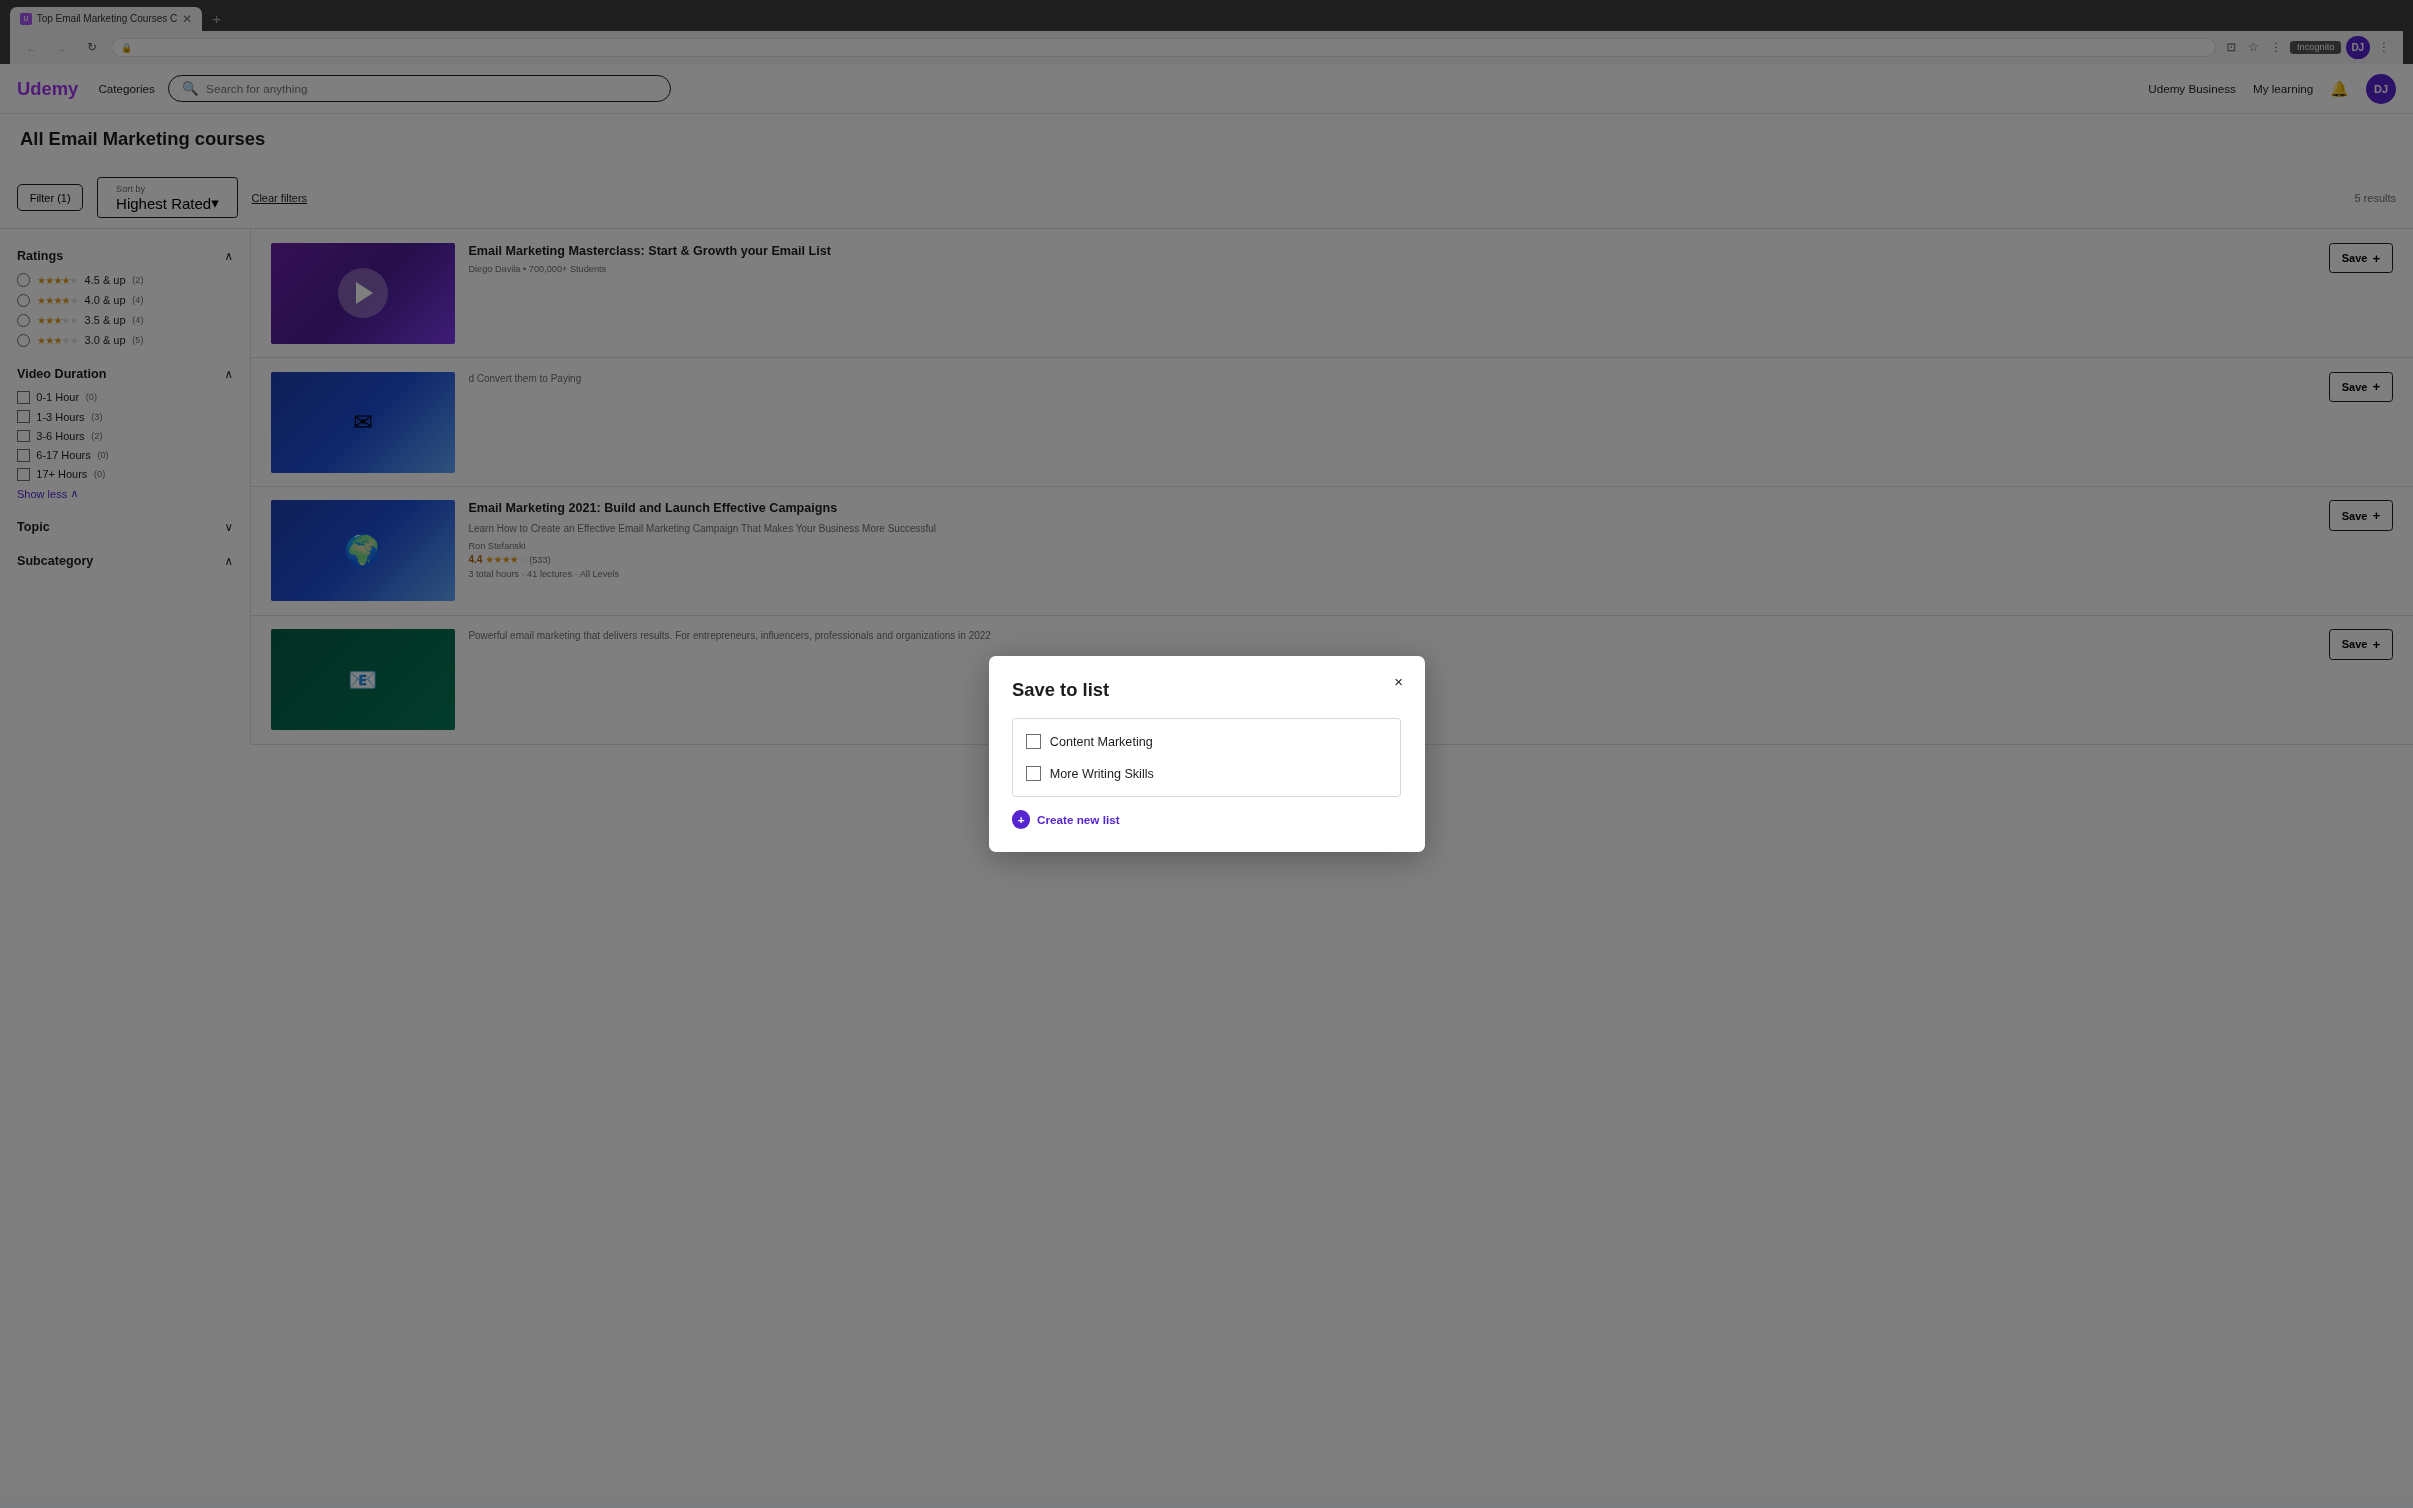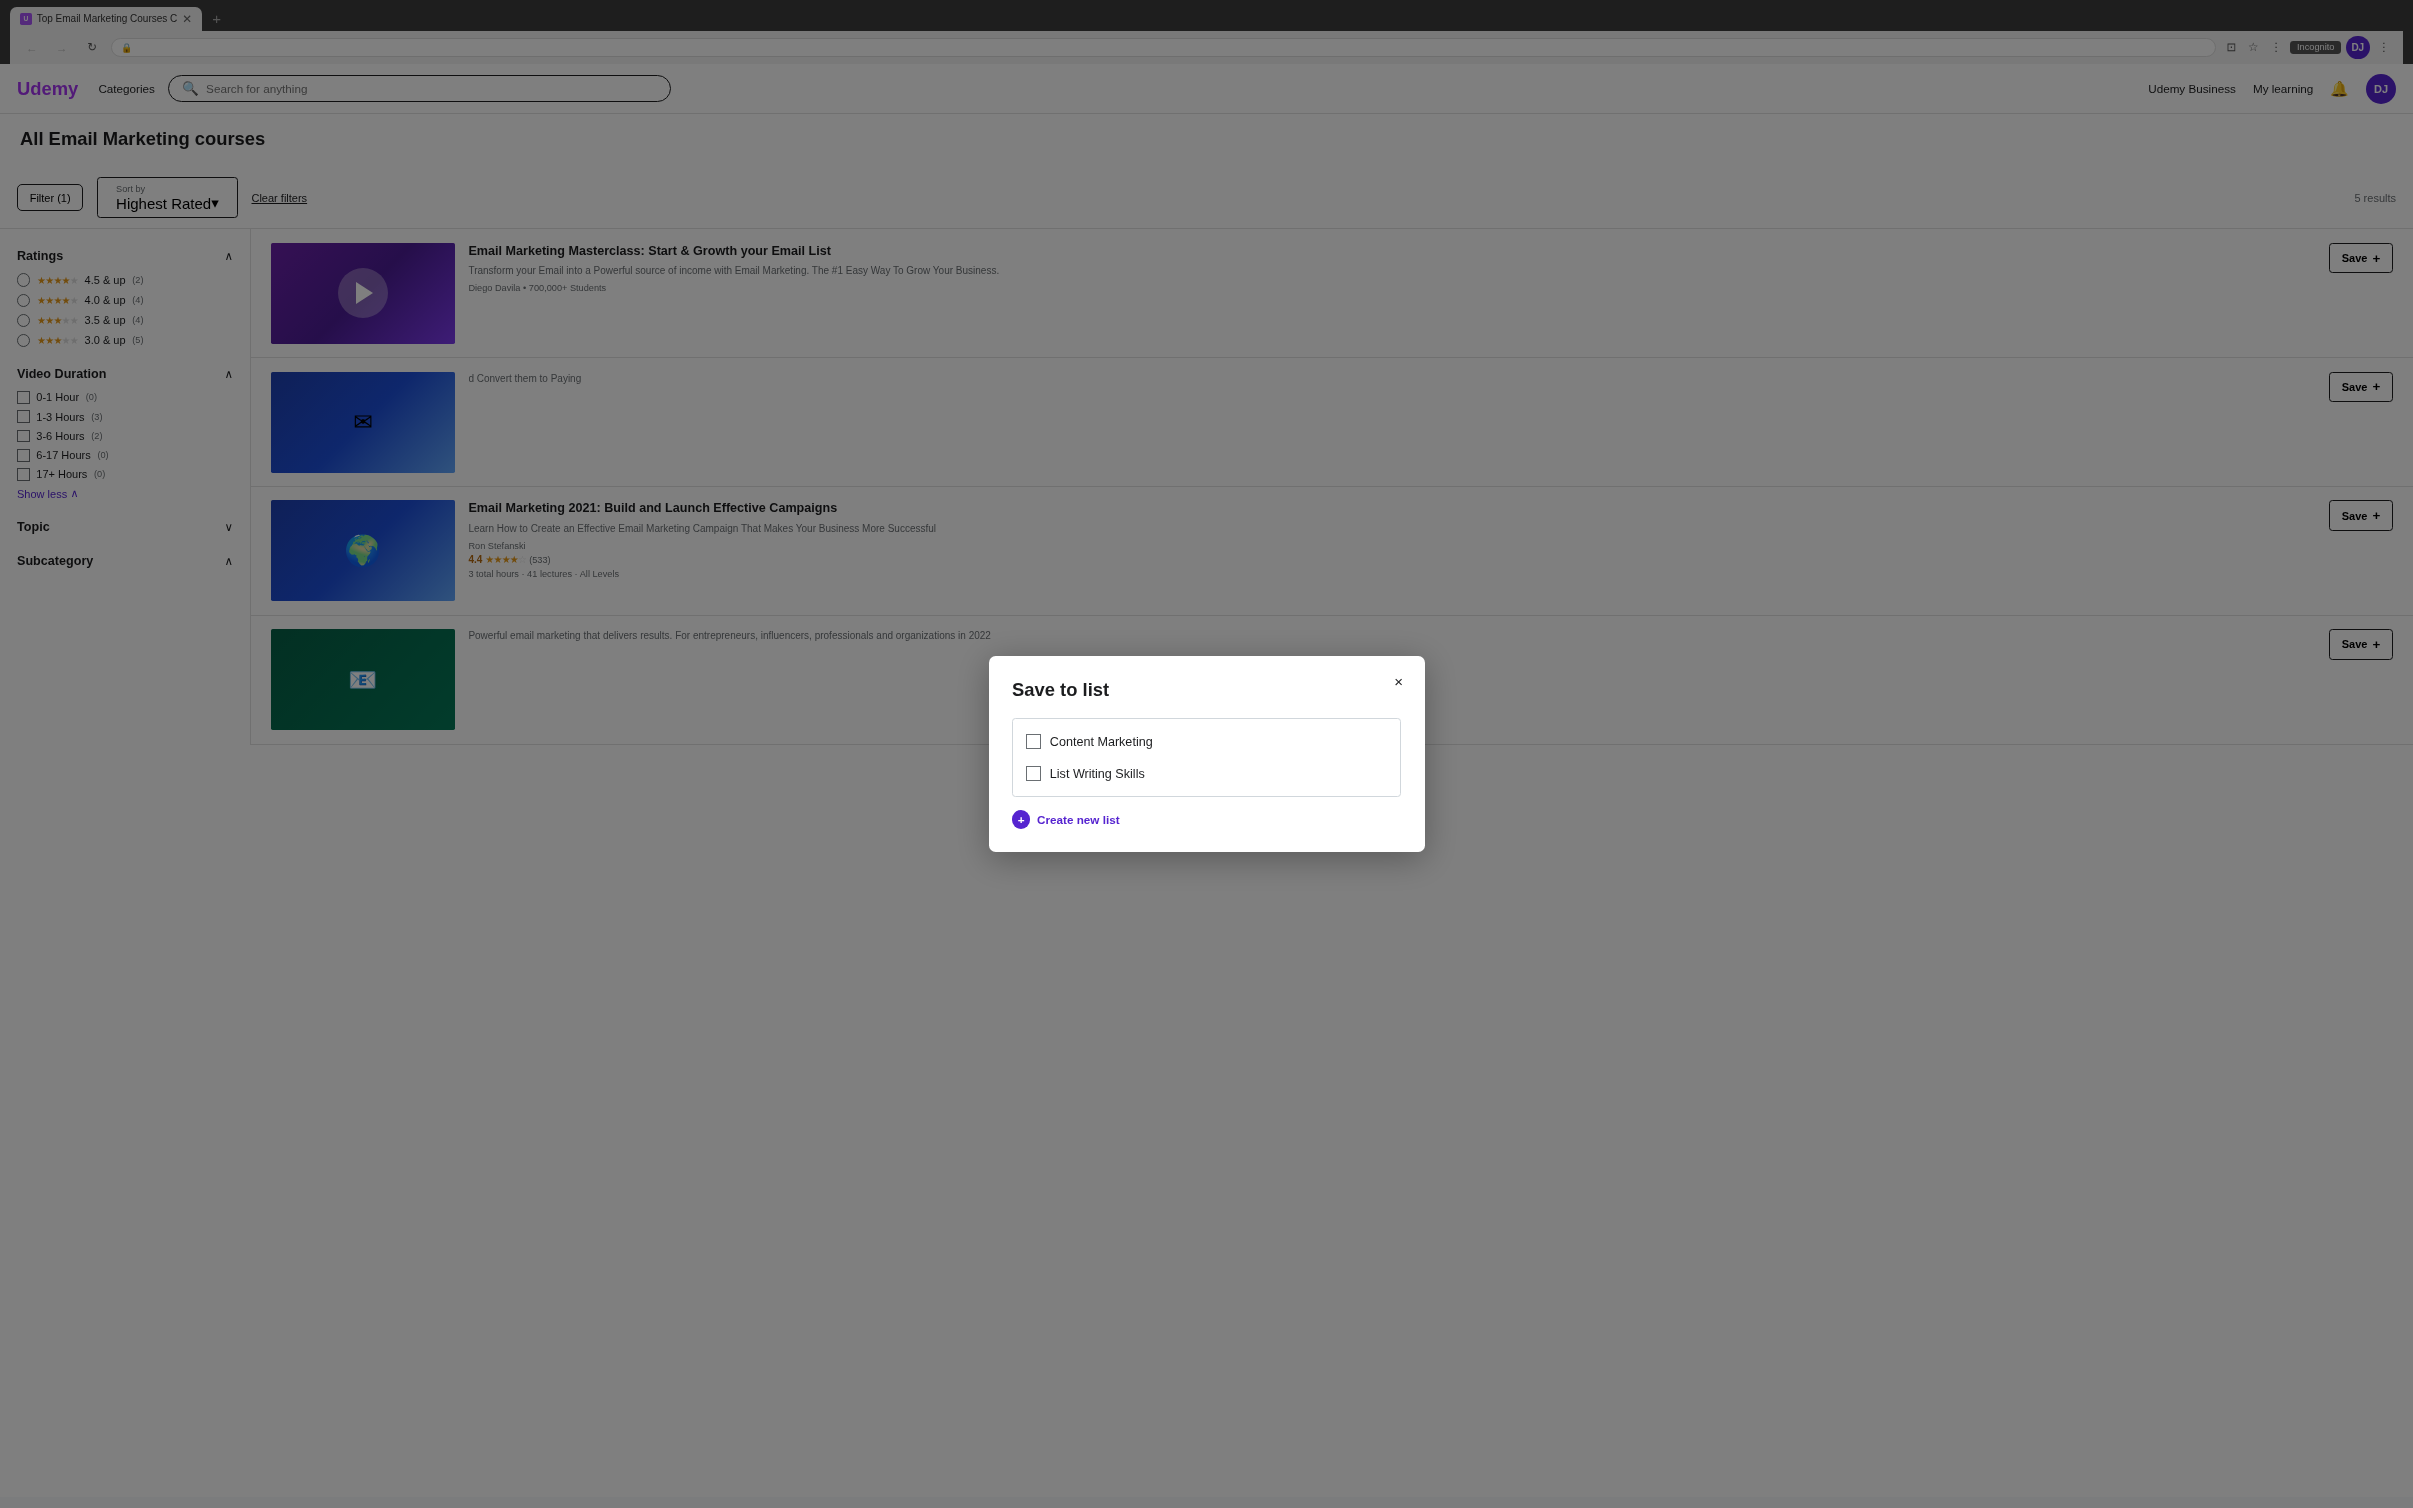--- a/index.html
+++ b/index.html
@@ -258,21 +258,20 @@
     <main class="main-content">
 
       <div class="course-card">
         <div class="course-thumbnail thumb-gradient-1" style="display:flex;align-items:center;justify-content:center;">
           <div style="width:50px;height:50px;border-radius:50%;background:rgba(255,255,255,0.3);display:flex;align-items:center;justify-content:center;">
             <div style="width:0;height:0;border-top:11.7px solid transparent;border-bottom:11.7px solid transparent;border-left:17px solid white;margin-left:3.4px;"></div>
           </div>
         </div>
         <div class="course-info">
           <div class="course-title">Email Marketing Masterclass: Start &amp; Growth your Email List</div>
-          <div class="course-desc">Transform your Email into a Powerful source of income with Email Marketing. The #1 Easy Way To Grow Your Business.</div>
           <div class="course-author">Diego Davila • 700,000+ Students</div>
         </div>
         <button class="save-btn">
           <span>Save</span>
           <span class="plus-icon">+</span>
         </button>
       </div>
 
       <div class="course-card">
         <div class="course-thumbnail thumb-gradient-2" style="display:flex;align-items:center;justify-content:center;">
@@ -330,21 +329,21 @@
     <h2 class="modal-title">Save to list</h2>
     <div class="modal-close">×</div>
 
     <div class="modal-list-container">
       <div class="list-item-row">
         <div class="list-checkbox"></div>
         <span class="list-item-label">Content Marketing</span>
       </div>
       <div class="list-item-row">
         <div class="list-checkbox"></div>
-        <span class="list-item-label">List Writing Skills</span>
+        <span class="list-item-label">More Writing Skills</span>
       </div>
     </div>
 
     <div class="create-new-list">
       <div class="create-plus">+</div>
       <span>Create new list</span>
     </div>
   </div>
 </div>
 

